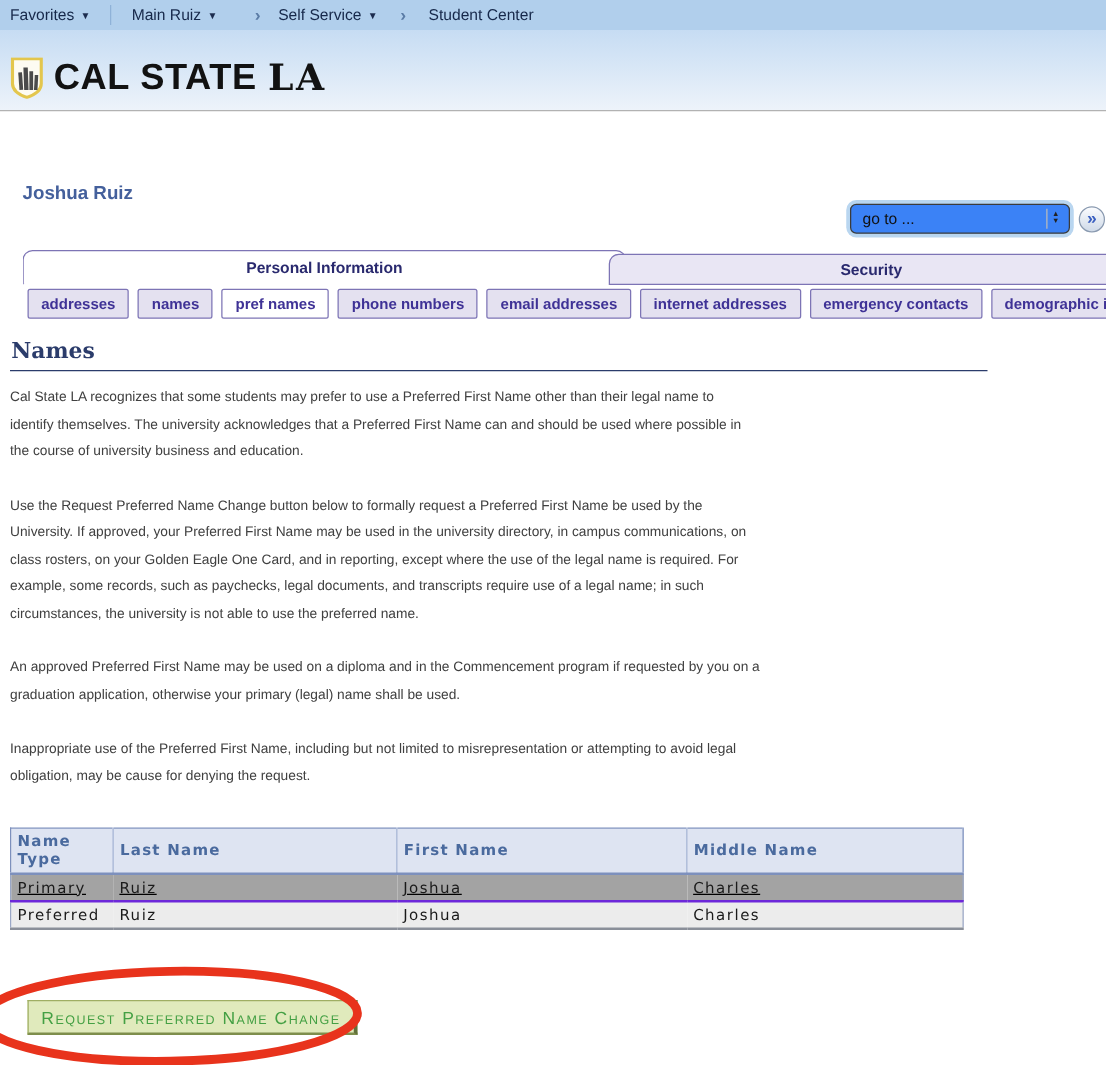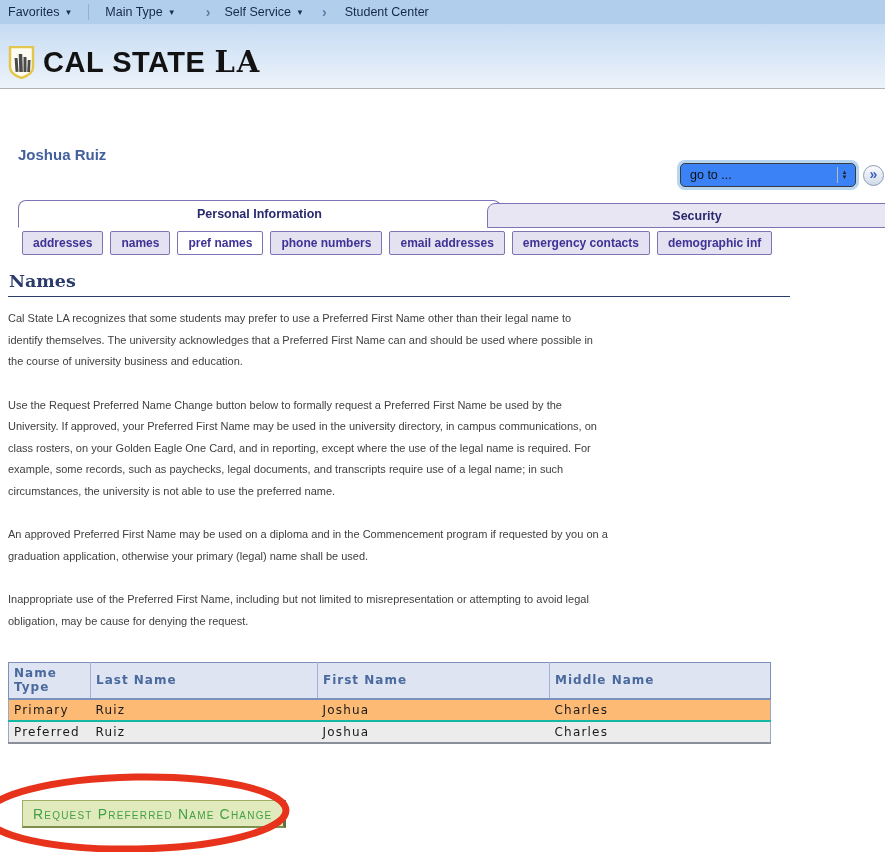--- a/index.html
+++ b/index.html
@@ -105,21 +105,21 @@
     background:#dee4f2; color:#4a6a9e; font-size:12px; font-weight:bold;
     letter-spacing:1px; text-align:left; padding:3px 5px; height:36px;
     vertical-align:middle; border-right:1px solid #a3b2d4;
   }
   .names-table thead tr { border:1px solid #7d90bd; border-bottom:2px solid #7d90bd; }
   .names-table th:last-child { border-right:1px solid #7d90bd;margin-left:20px; }
   .names-table td {
     font-size:12px; letter-spacing:1.2px; color:#1a1a1a;
     padding:3px 5px; height:21px;
   }
-  .names-table tbody tr:nth-child(1) { background:#fdba74; border-bottom:2px solid #14b8a6; }
+  .names-table tbody tr:nth-child(1) { background:#a3a3a3; border-bottom:2px solid #6d28d9;text-decoration:underline; }
   .names-table tbody tr:nth-child(2) { background:#ececec; }
   .names-table tbody { border-left:1px solid #9aa7c6; border-right:1px solid #9aa7c6; border-bottom:2px solid #8a8f99; }
   
   .request-btn {
     position:absolute; left:22px; top:800px; height:28px; padding:0 10px;
     background:#e0eabc;
     border:1px solid #9fae63; border-right:3px solid #61713a; border-bottom:2px solid #7e8e4c;
     color:#44a044; font-variant:small-caps; font-size:14px; letter-spacing:1.2px;
     display:flex; align-items:center; cursor:pointer;
     font-family:"Liberation Sans", sans-serif;
@@ -132,21 +132,21 @@
 
 <div id="page">
 
   <div class="topnav">
     <div class="crumb">
       <span>Favorites</span>
       <span class="caret">▼</span>
     </div>
     <div class="nav-divider"></div>
     <div class="crumb">
-      <span>Main Type</span>
+      <span>Main Ruiz</span>
       <span class="caret">▼</span>
     </div>
     <span class="crumb-sep crumb-gap">›</span>
     <div class="crumb">
       <span>Self Service</span>
       <span class="caret">▼</span>
     </div>
     <span class="crumb-sep">›</span>
     <div class="crumb">
       <span>Student Center</span>
@@ -197,20 +197,23 @@
         <span>names</span>
       </div>
     <div class="subtab active">
         <span>pref names</span>
       </div>
     <div class="subtab">
         <span>phone numbers</span>
       </div>
     <div class="subtab">
         <span>email addresses</span>
+      </div>
+    <div class="subtab">
+        <span>internet addresses</span>
       </div>
     <div class="subtab">
         <span>emergency contacts</span>
       </div>
     <div class="subtab">
         <span>demographic inf</span>
       </div>
   </div>
 
   <div class="page-title">Names</div>

